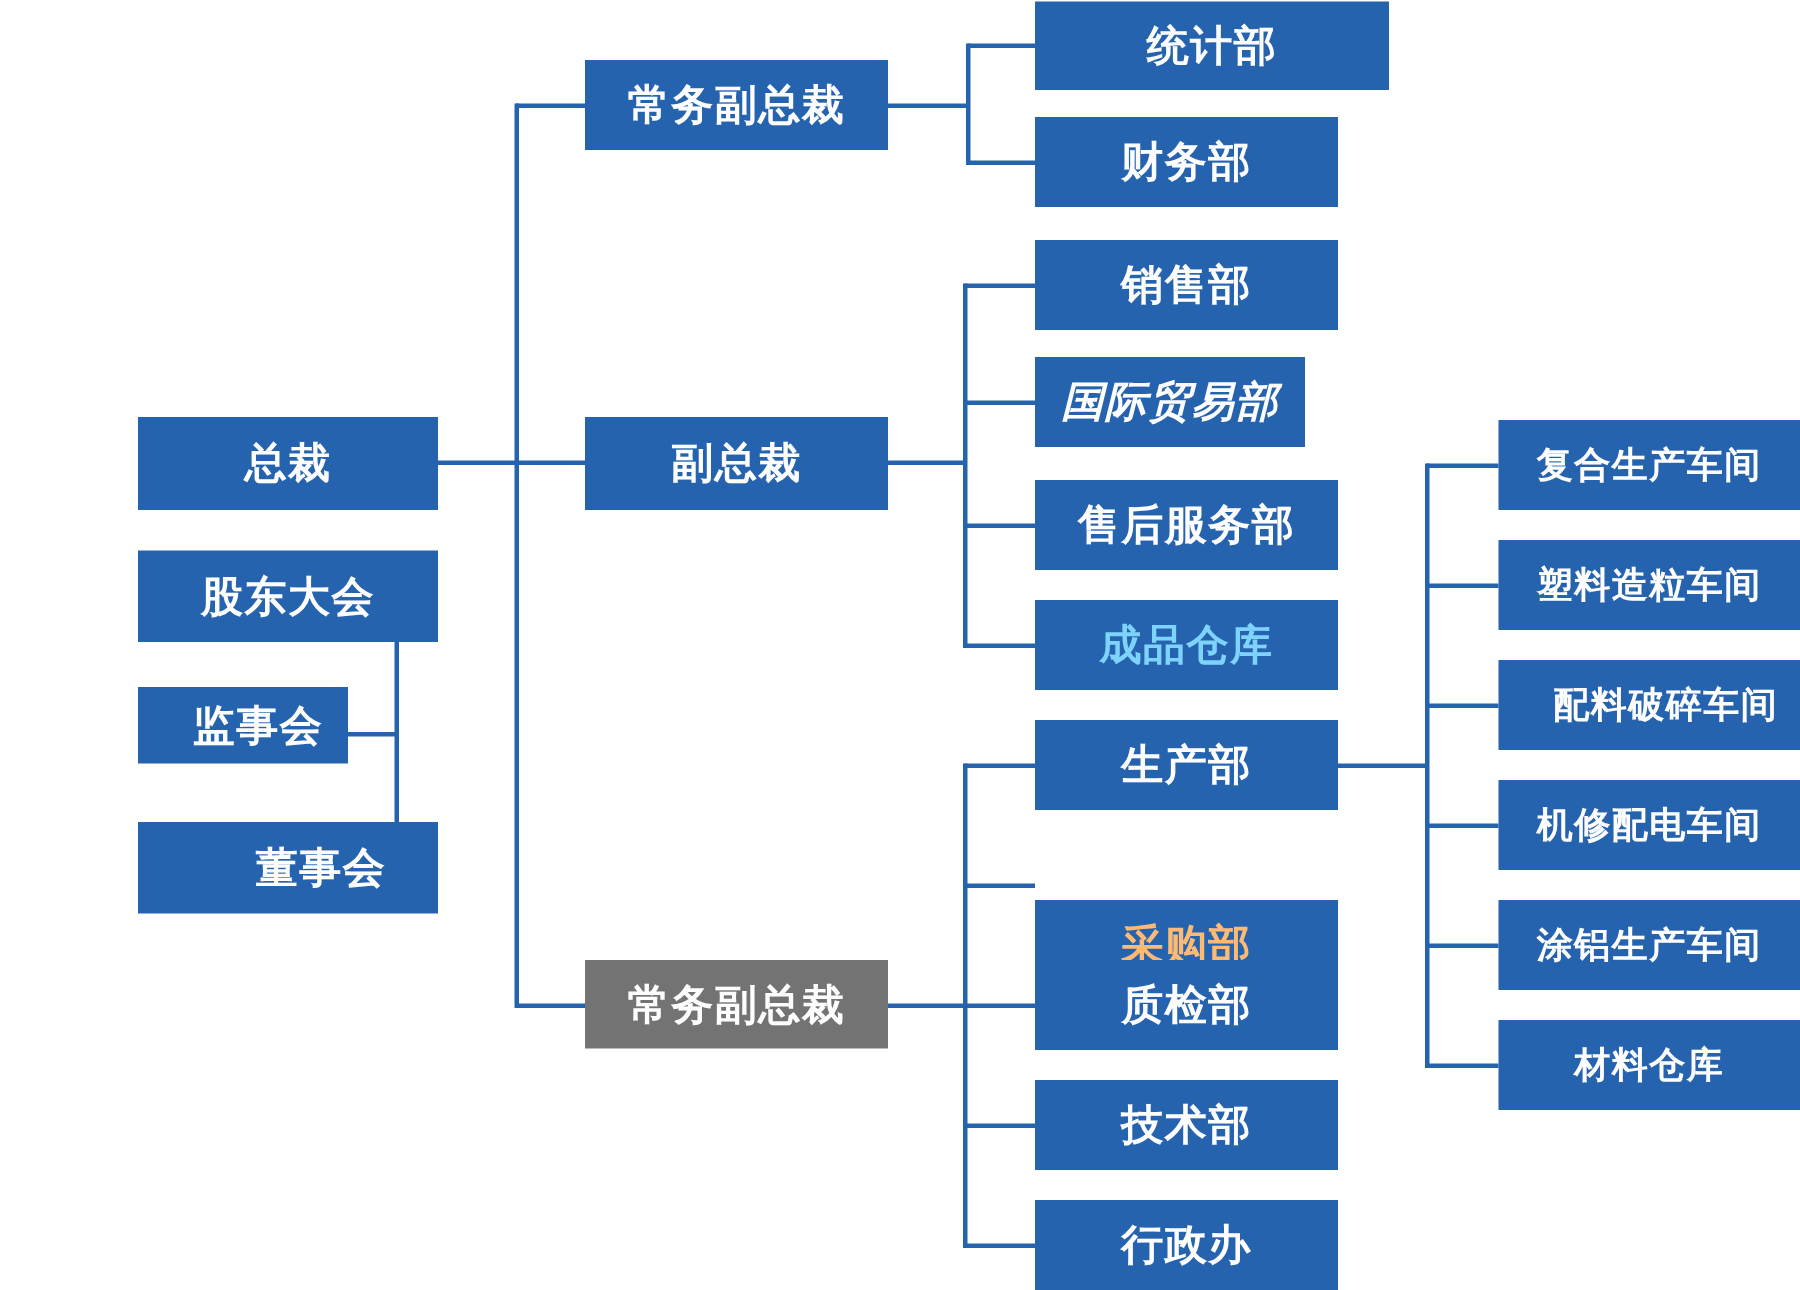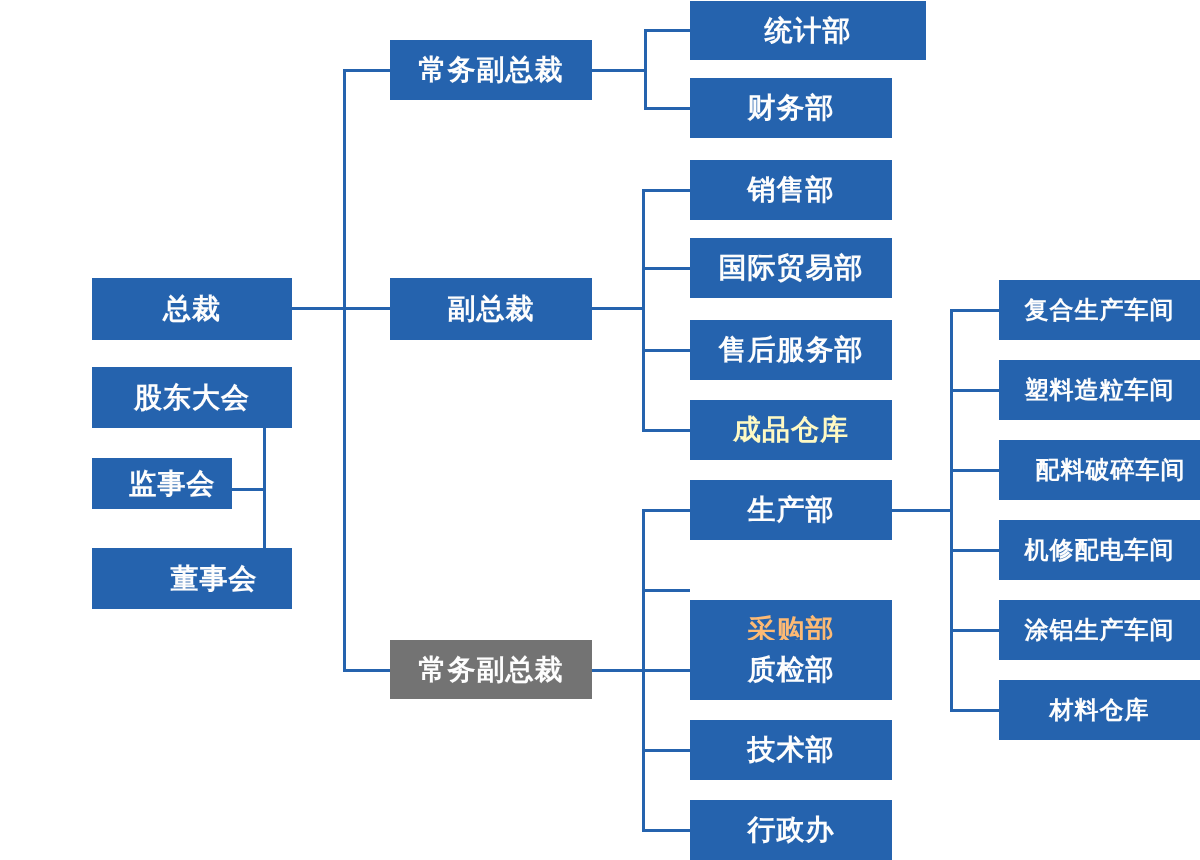--- a/index.html
+++ b/index.html
@@ -92,27 +92,27 @@
     </div>
     <div class="node" style="left: 690px; top: 1px; width: 236px; height: 59px; background: rgb(37, 99, 174); color: rgb(253, 253, 253); font-size: 28px;">
       <span>统计部</span>
     </div>
     <div class="node" style="left: 690px; top: 78px; width: 202px; height: 60px; background: rgb(37, 99, 174); color: rgb(253, 253, 253); font-size: 28px;">
       <span>财务部</span>
     </div>
     <div class="node" style="left: 690px; top: 160px; width: 202px; height: 60px; background: rgb(37, 99, 174); color: rgb(253, 253, 253); font-size: 28px;">
       <span>销售部</span>
     </div>
-    <div class="node" style="left: 690px; top: 238px; width: 202px; height: 60px; background: rgb(37, 99, 174); color: rgb(253, 253, 253); font-size: 28px;">
+    <div class="node" style="left: 690px; top: 238px; width: 180px; height: 60px; background: rgb(37, 99, 174); color: rgb(253, 253, 253); font-size: 28px; font-style: italic;">
       <span>国际贸易部</span>
     </div>
     <div class="node" style="left: 690px; top: 320px; width: 202px; height: 60px; background: rgb(37, 99, 174); color: rgb(253, 253, 253); font-size: 28px;">
       <span>售后服务部</span>
     </div>
-    <div class="node" style="left: 690px; top: 400px; width: 202px; height: 60px; background: rgb(37, 99, 174); color: #fef9c3; font-size: 28px;">
+    <div class="node" style="left: 690px; top: 400px; width: 202px; height: 60px; background: rgb(37, 99, 174); color: #7dd3fc; font-size: 28px;">
       <span>成品仓库</span>
     </div>
     <div class="node" style="left: 690px; top: 480px; width: 202px; height: 60px; background: rgb(37, 99, 174); color: rgb(253, 253, 253); font-size: 28px;">
       <span>生产部</span>
     </div>
     <div class="node" style="left: 690px; top: 560px; width: 202px; height: 60px; background: rgb(37, 99, 174); color: #fdba74; font-size: 28px; margin-top: 40px;">
       <span>采购部</span>
     </div>
     <div class="node" style="left: 690px; top: 640px; width: 202px; height: 60px; background: rgb(37, 99, 174); color: rgb(253, 253, 253); font-size: 28px;">
       <span>质检部</span>

